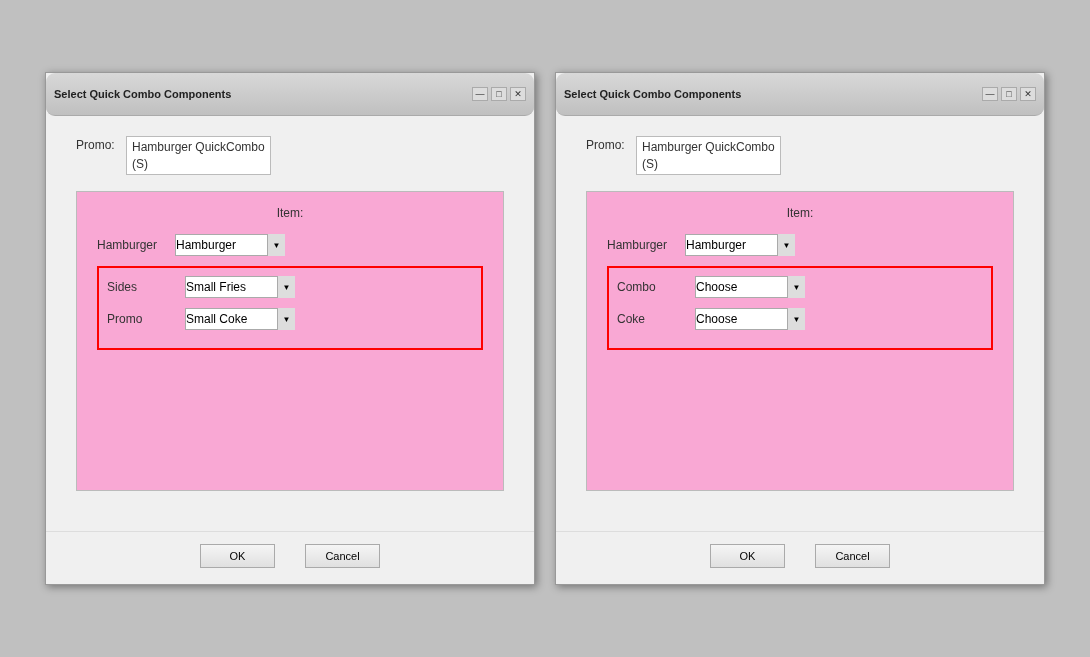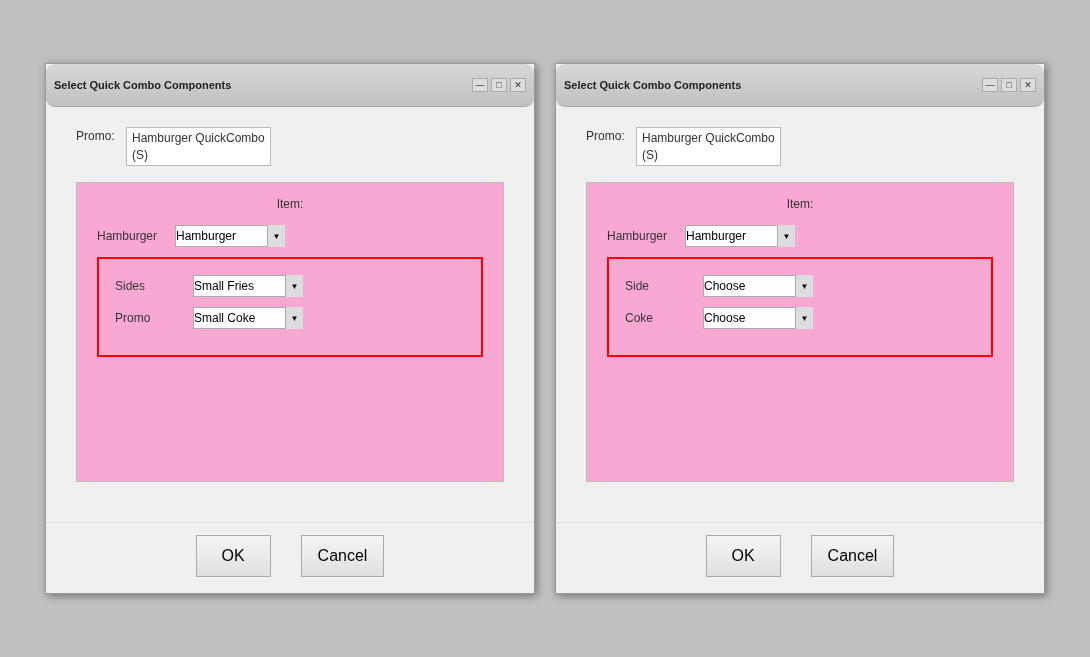--- a/index.html
+++ b/index.html
@@ -135,36 +135,36 @@
       background: #ddd;
       border-left: 1px solid #aaa;
       pointer-events: none;
       display: flex;
       align-items: center;
       justify-content: center;
       font-size: 8px;
     }
     .highlighted-box {
       border: 2px solid red;
-      padding: 16px;
+      padding: 8px;
       margin-bottom: 6px;
     }
     .dialog-footer {
       display: flex;
       justify-content: center;
       gap: 30px;
       padding: 12px 20px 16px;
       border-top: 1px solid #ddd;
     }
     .footer-btn {
       min-width: 75px;
-      height: 42px;
+      height: 24px;
       background: linear-gradient(to bottom, #f5f5f5, #e0e0e0);
       border: 1px solid #aaa;
-      font-size: 16px;
+      font-size: 11px;
       cursor: pointer;
       padding: 0 16px;
     }
   </style>
 </head>
 <body>
 
 <div class="screen">
 
   <div class="dialog">
@@ -246,21 +246,21 @@
           <span class="field-label">Hamburger</span>
           <div class="combo-wrapper">
             <select>
               <option>Hamburger</option>
             </select>
             <div class="combo-arrow">▼</div>
           </div>
         </div>
         <div class="highlighted-box">
           <div class="field-row">
-            <span class="field-label">Side</span>
+            <span class="field-label">Combo</span>
             <div class="combo-wrapper">
               <select>
                 <option>Choose</option>
               </select>
               <div class="combo-arrow">▼</div>
             </div>
           </div>
           <div class="field-row">
             <span class="field-label">Coke</span>
             <div class="combo-wrapper">

